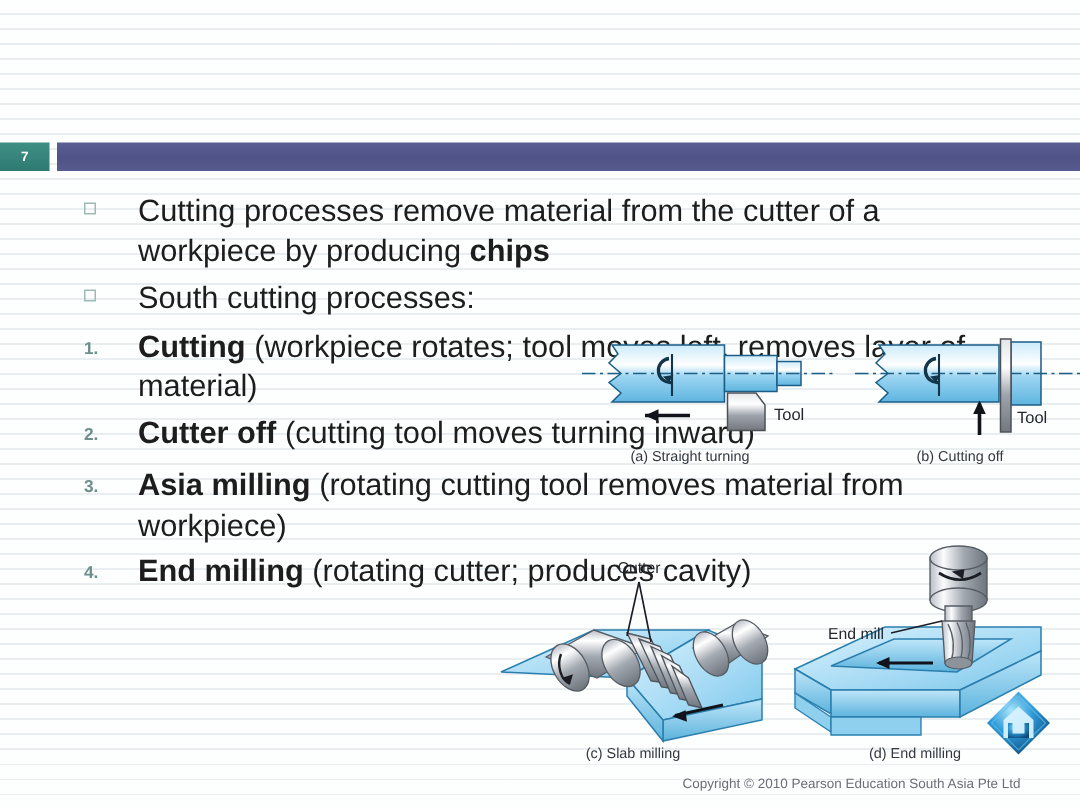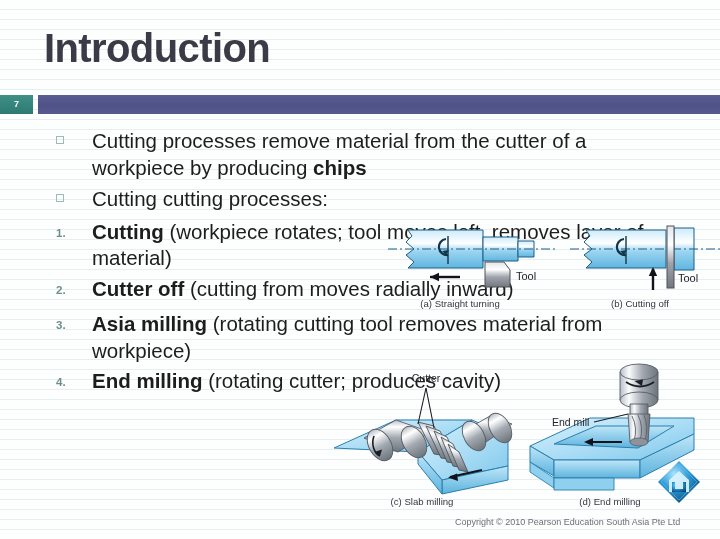--- a/index.html
+++ b/index.html
@@ -134,52 +134,51 @@
     white-space: nowrap;
   }
 
   #logo { position: absolute; left: 655px; top: 458px; width: 48px; height: 48px; }
 </style>
 </head>
 <body>
 
 <div id="slide">
 
-  <div id="title">Introduction</div>
 
   <div id="badge">7</div>
   <div id="accent-bar"></div>
 
   <div id="body-list">
 
     <div class="li l1">
       <div class="marker"><span class="sq"></span></div>
       <div class="txt">
         <span>Cutting processes remove material from the cutter of a workpiece by producing </span><b>chips</b>
       </div>
     </div>
 
     <div class="li l2">
       <div class="marker"><span class="sq"></span></div>
       <div class="txt">
-        <span>Cutting cutting processes:</span>
+        <span>South cutting processes:</span>
       </div>
     </div>
 
     <div class="li l3">
       <div class="marker"><span class="num">1.</span></div>
       <div class="txt">
         <b>Cutting</b><span> (workpiece rotates; tool moves left, removes layer of material)</span>
       </div>
     </div>
 
     <div class="li l4">
       <div class="marker"><span class="num">2.</span></div>
       <div class="txt">
-        <b>Cutter off</b><span> (cutting from moves radially inward)</span>
+        <b>Cutter off</b><span> (cutting tool moves turning inward)</span>
       </div>
     </div>
 
     <div class="li l5">
       <div class="marker"><span class="num">3.</span></div>
       <div class="txt">
         <b>Asia milling</b><span> (rotating cutting tool removes material from workpiece)</span>
       </div>
     </div>
 

